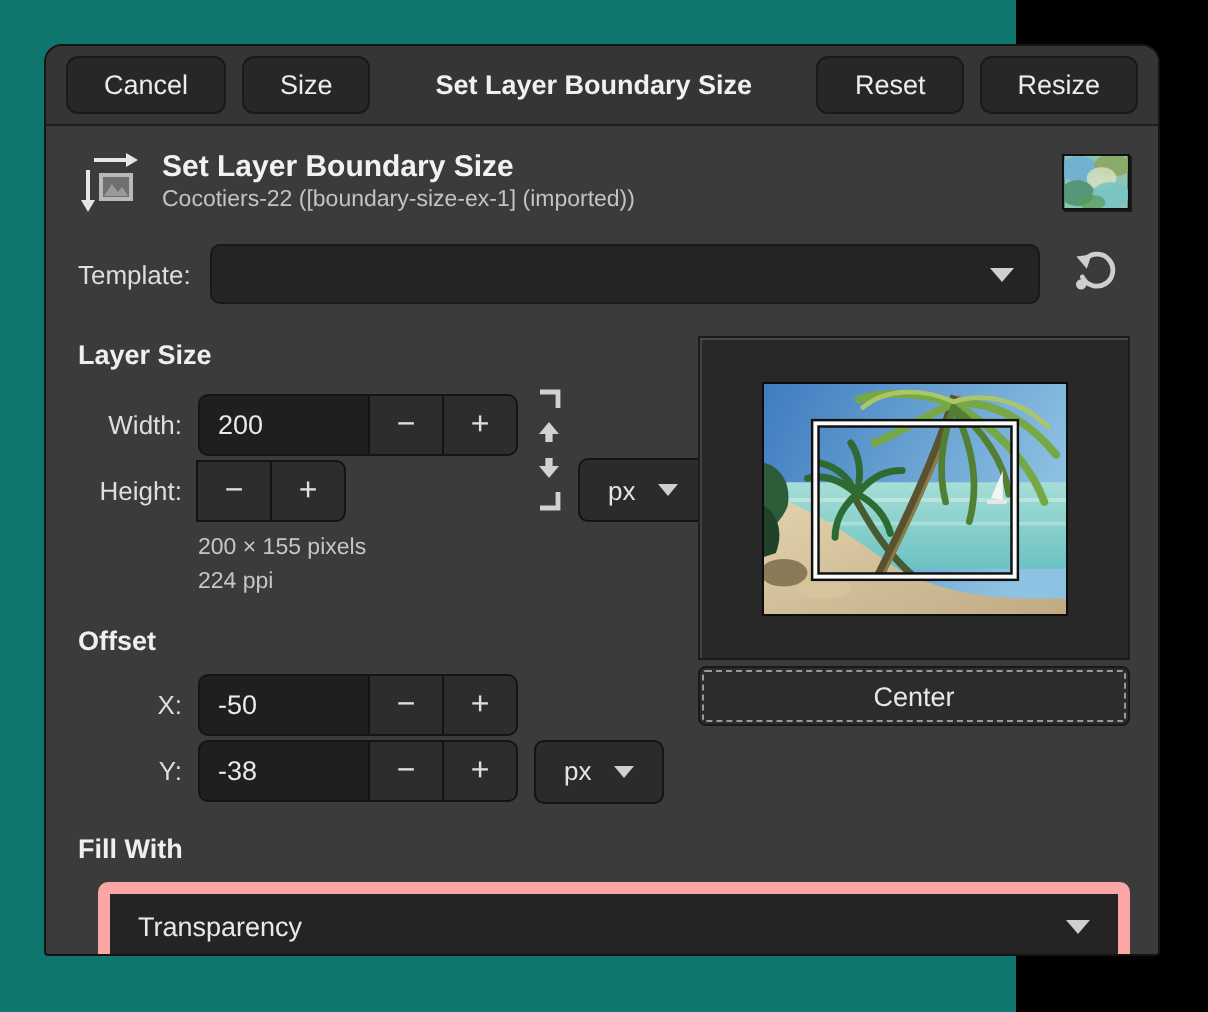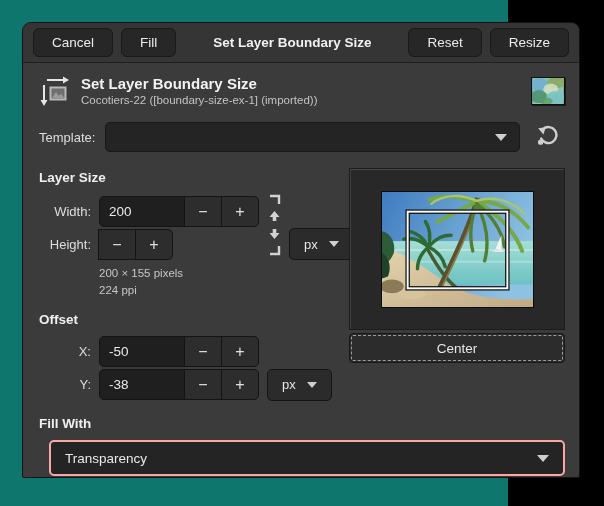--- a/index.html
+++ b/index.html
@@ -74,33 +74,33 @@
     box-shadow:inset 0 1px 0 #484848, inset 1px 0 0 #404040; display:flex;
     align-items:center; justify-content:center; }
   .preview-img { width:153px; height:117px; border:1px solid #0c0c0c; }
   .preview-img svg { display:block; width:100%; height:100%; }
   .center-btn { margin-top:3px; width:216px; height:30px; background:#2c2c2c;
     border:1px solid #191919; border-radius:4px; outline:1px dashed #9a9a9a; outline-offset:-3px;
     color:#e8e8e8; font-size:13.5px; font-family:inherit; }
 
   
   .fill-heading { margin-top:16px; }
-  .fill-dd { margin:1px 0 0 10px; height:33px; background:#242424; border:2px solid #fca5a5;
+  .fill-dd { margin:1px 0 0 10px; height:33px; background:#242424; border:6px solid #fca5a5;
     border-radius:5px; display:flex; align-items:center; padding:16px 14px; }
   .fill-dd .value { flex:1; color:#e9e9e9; font-size:13.5px; }
 </style>
 </head>
 <body>
 
 <div class="stage">
   <div class="window">
 
     <div class="titlebar">
       <button class="tb-btn">Cancel</button>
-      <button class="tb-btn">Fill</button>
+      <button class="tb-btn">Size</button>
       <div class="tb-title">Set Layer Boundary Size</div>
       <button class="tb-btn">Reset</button>
       <button class="tb-btn">Resize</button>
     </div>
 
     <div class="content">
 
       <div class="header-row">
         <span class="header-icon">
           <svg viewBox="0 0 32 34">

